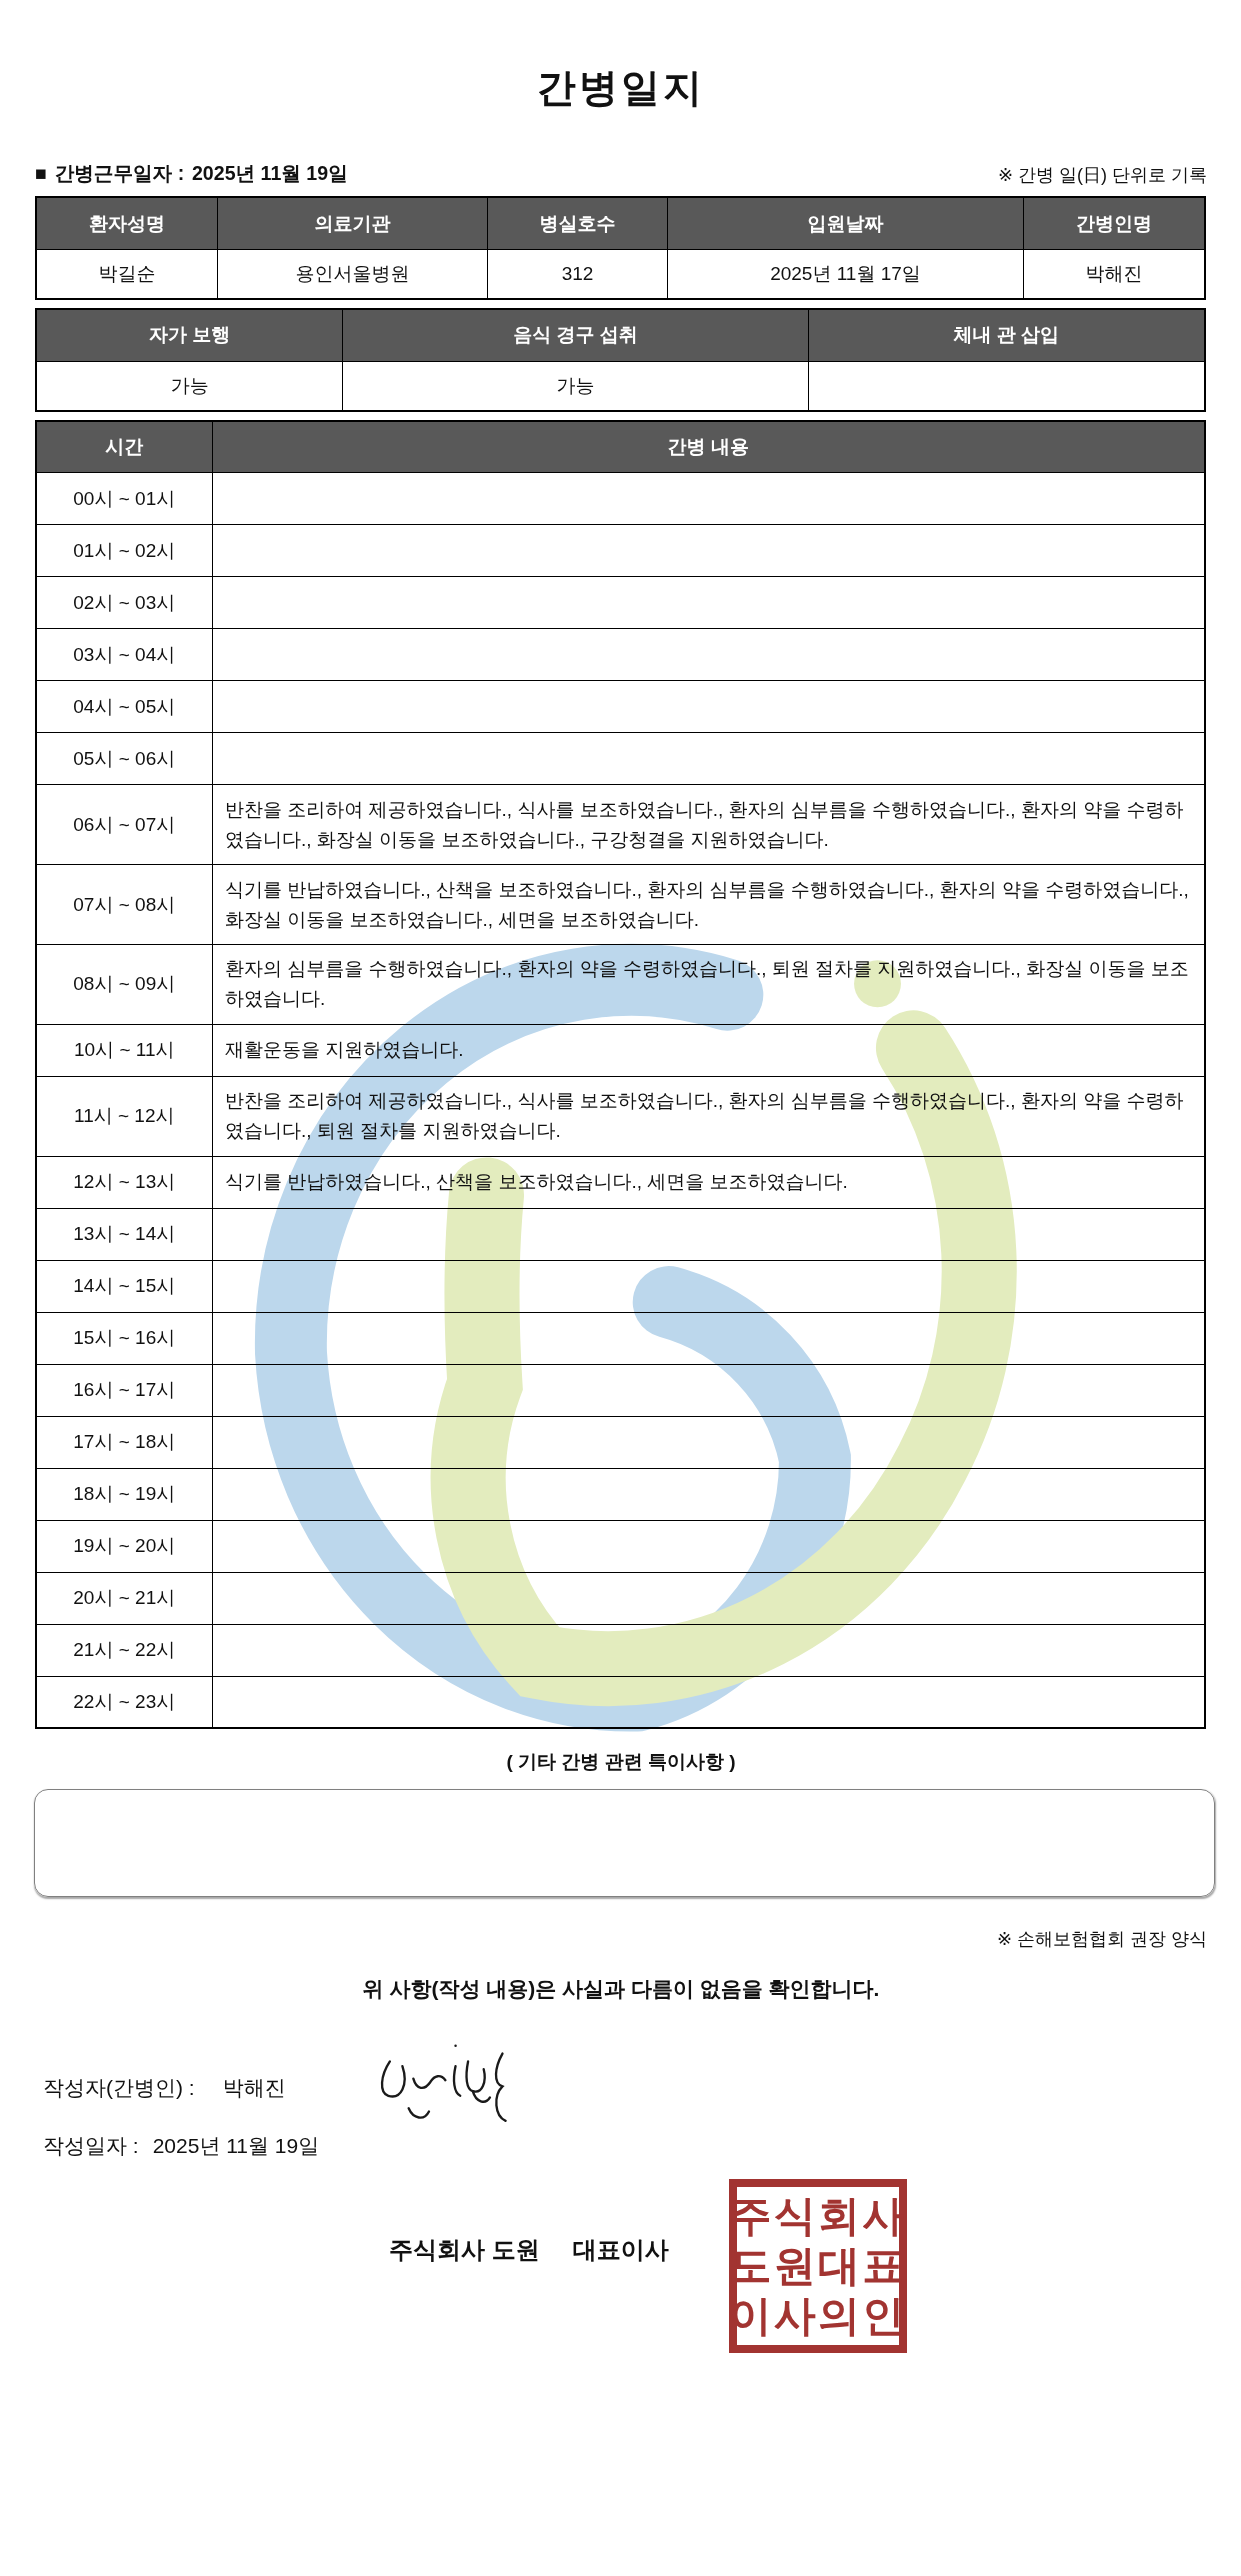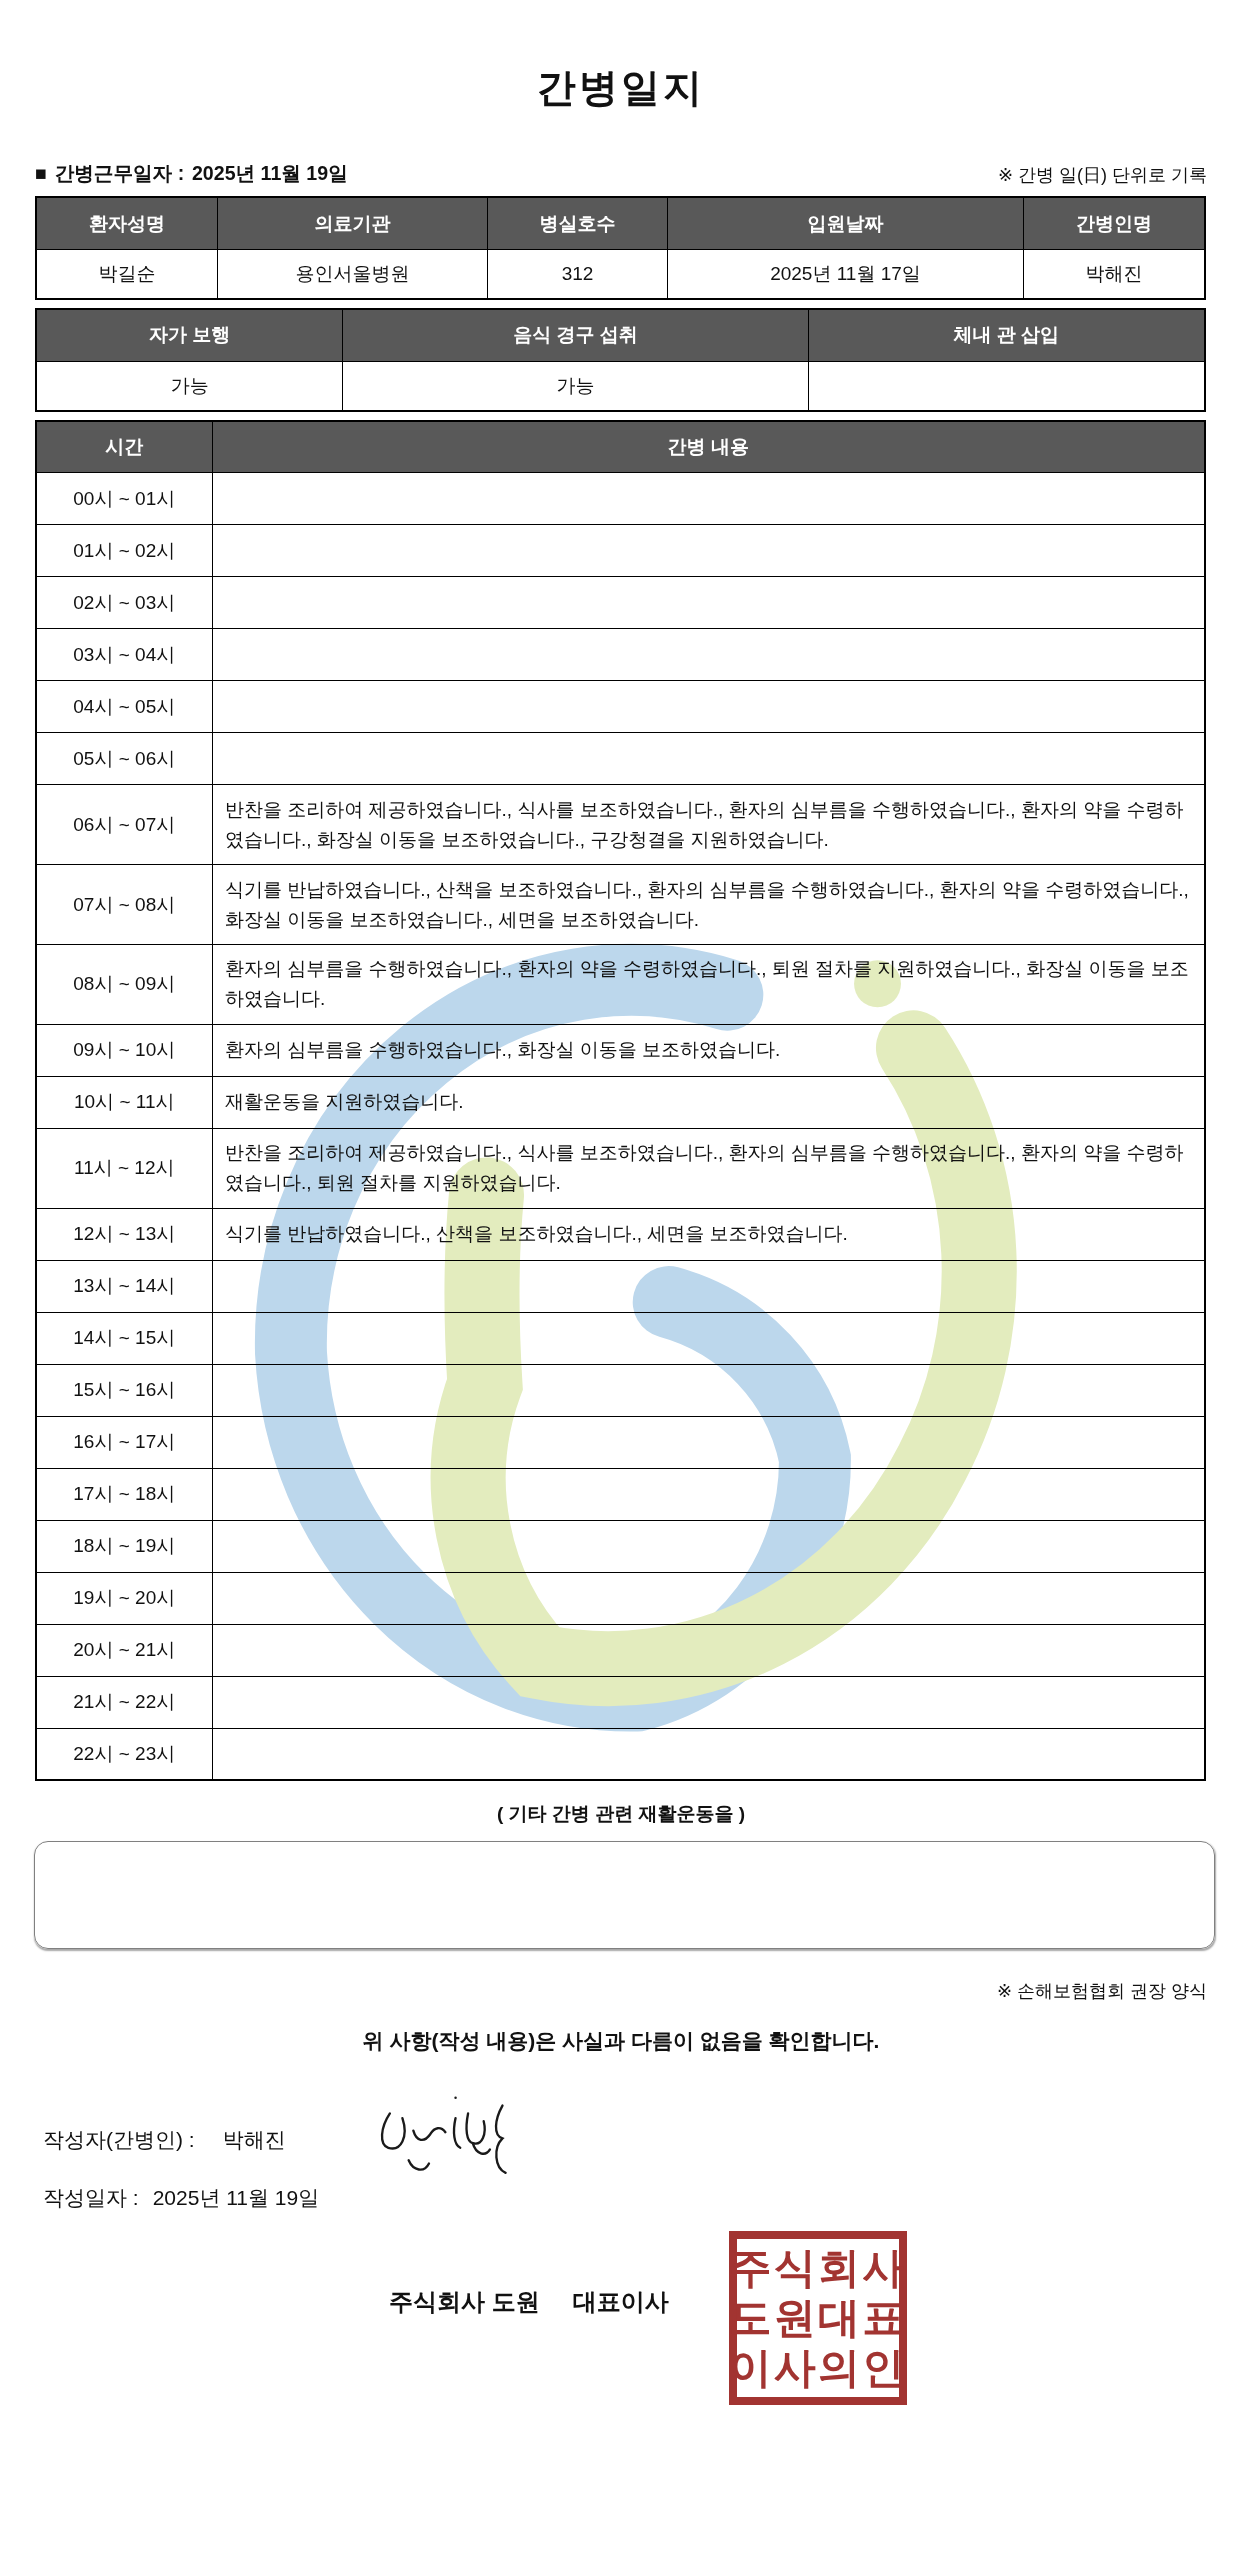--- a/index.html
+++ b/index.html
@@ -161,24 +161,20 @@
           </tr>
           <tr>
             <td class="time-cell">07시 ~ 08시</td>
             <td class="content-cell">식기를 반납하였습니다., 산책을 보조하였습니다., 환자의 심부름을 수행하였습니다., 환자의 약을 수령하였습니다., 화장실 이동을 보조하였습니다., 세면을 보조하였습니다.</td>
           </tr>
           <tr>
             <td class="time-cell">08시 ~ 09시</td>
             <td class="content-cell">환자의 심부름을 수행하였습니다., 환자의 약을 수령하였습니다., 퇴원 절차를 지원하였습니다., 화장실 이동을 보조하였습니다.</td>
           </tr>
           <tr>
-            <td class="time-cell">09시 ~ 10시</td>
-            <td class="content-cell">환자의 심부름을 수행하였습니다., 화장실 이동을 보조하였습니다.</td>
-          </tr>
-          <tr>
             <td class="time-cell">10시 ~ 11시</td>
             <td class="content-cell">재활운동을 지원하였습니다.</td>
           </tr>
           <tr>
             <td class="time-cell">11시 ~ 12시</td>
             <td class="content-cell">반찬을 조리하여 제공하였습니다., 식사를 보조하였습니다., 환자의 심부름을 수행하였습니다., 환자의 약을 수령하였습니다., 퇴원 절차를 지원하였습니다.</td>
           </tr>
           <tr>
             <td class="time-cell">12시 ~ 13시</td>
             <td class="content-cell">식기를 반납하였습니다., 산책을 보조하였습니다., 세면을 보조하였습니다.</td>
@@ -219,21 +215,21 @@
             <td class="time-cell">21시 ~ 22시</td>
             <td class="content-cell"></td>
           </tr>
           <tr>
             <td class="time-cell">22시 ~ 23시</td>
             <td class="content-cell"></td>
           </tr>
         </tbody>
     </table>
 
-    <div class="notes-label">( 기타 간병 관련 재활운동을 )</div>
+    <div class="notes-label">( 기타 간병 관련 특이사항 )</div>
     <div class="notes-box"></div>
     <div class="form-note">※ 손해보험협회 권장 양식</div>
 
     <div class="confirmation">위 사항(작성 내용)은 사실과 다름이 없음을 확인합니다.</div>
 
     <div class="writer-row">
       <span>작성자(간병인) :</span>
       <span>박해진</span>
       <svg class="writer-sign" width="172" height="94" viewBox="0 0 220 120" xmlns="http://www.w3.org/2000/svg" aria-hidden="true">
         <g fill="none" stroke="#1a1a1a" stroke-width="3" stroke-linecap="round">

